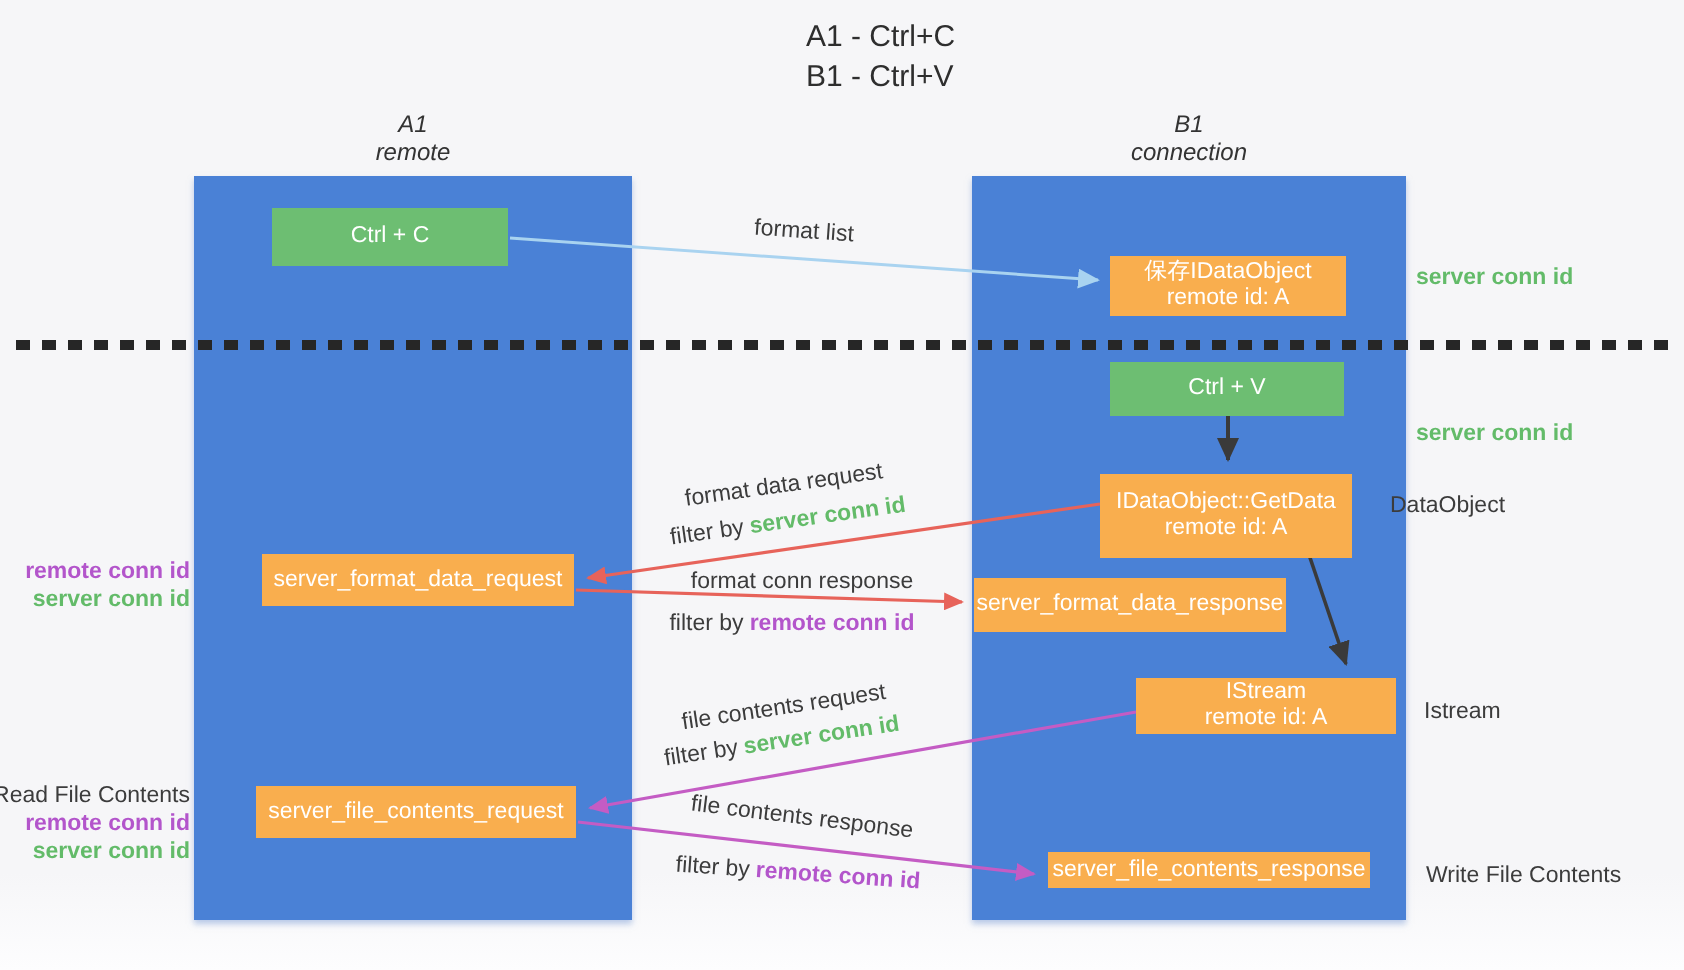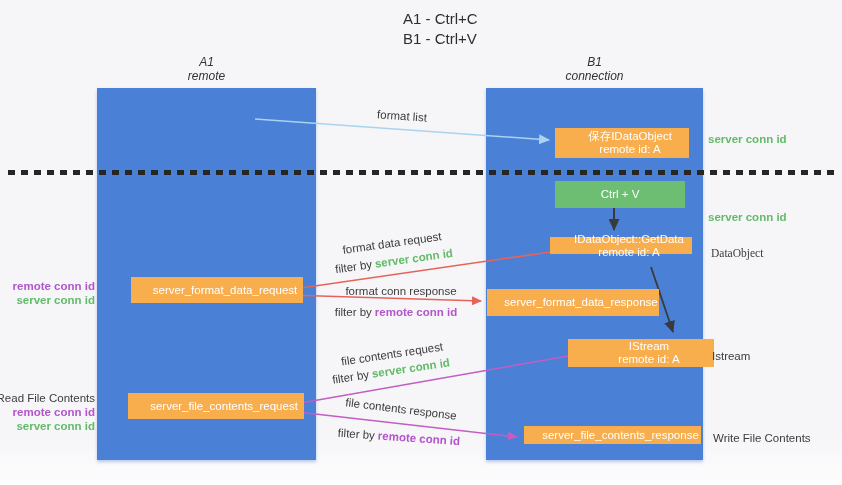--- a/index.html
+++ b/index.html
@@ -21,21 +21,21 @@
     background:repeating-linear-gradient(90deg,#262626 0 7px,transparent 7px 13px);
     z-index:3;
   }
   .arrows { position:absolute; left:0; top:0; z-index:4; pointer-events:none; }
   .node {
     position:absolute; z-index:5;
     display:flex; flex-direction:column; align-items:center; justify-content:center;
     color:#fff; font-size:11.5px; line-height:13px; text-align:center; white-space:nowrap;
   }
   .node.green { background:var(--action_green); }
-  .node.orange { background:var(--message_orange);padding-left:16px; }
+  .node.orange { background:var(--message_orange); }
   .flow-label {
     position:absolute; z-index:6; font-size:11.5px; color:#3c3c3c; white-space:nowrap;
     transform-origin:center;
   }
   .side-label { position:absolute; z-index:6; font-size:11.5px; line-height:14px; white-space:nowrap; color:#3c3c3c; }
   .side-label.right-align { text-align:right; }
   .cid-green { color:var(--server_conn_id_text); font-weight:bold; }
   .cid-purple { color:var(--remote_conn_id_text); font-weight:bold; }
   .flow-label .first-word { margin-right:3px; }
 </style>
@@ -80,31 +80,34 @@
     </defs>
     <line x1="255" y1="119" x2="549" y2="140" stroke-width="1.5" marker-end="url(#ar-blue)" stroke="#a9d3f0"></line>
     <line x1="614" y1="208" x2="614" y2="230" stroke-width="2" marker-end="url(#ar-black)" stroke="#3a3a3a"></line>
     <line x1="651" y1="267" x2="673" y2="332" stroke-width="1.8" marker-end="url(#ar-black)" stroke="#3a3a3a"></line>
     <line x1="550" y1="252" x2="294" y2="289" stroke-width="1.6" marker-end="url(#ar-red)" stroke="#e7635a"></line>
     <line x1="288" y1="295" x2="481" y2="301" stroke-width="1.6" marker-end="url(#ar-red)" stroke="#e7635a"></line>
     <line x1="568" y1="356" x2="295" y2="404" stroke-width="1.6" marker-end="url(#ar-magenta)" stroke="#c45cc4"></line>
     <line x1="289" y1="411" x2="517" y2="437" stroke-width="1.6" marker-end="url(#ar-magenta)" stroke="#c45cc4"></line>
   </svg>
 
+  <div class="node green" style="left:136px; top:104px; width:118px; height:29px;">
+    <span>Ctrl + C</span>
+  </div>
 
   <div class="node orange" style="left:555px; top:128px; width:118px; height:30px;">
     <span>保存IDataObject</span>
     <span>remote id: A</span>
   </div>
 
-  <div class="node green" style="left:555px; top:181px; width:130px; height:27px;">
+  <div class="node green" style="left:555px; top:181px; width:117px; height:27px;">
     <span>Ctrl + V</span>
   </div>
 
-  <div class="node orange" style="left:550px; top:237px; width:126px; height:17px;">
+  <div class="node orange" style="left:550px; top:237px; width:126px; height:42px;">
     <span>IDataObject::GetData</span>
     <span>remote id: A</span>
   </div>
 
   <div class="node orange" style="left:487px; top:289px; width:156px; height:27px;">
     <span>server_format_data_response</span>
   </div>
 
   <div class="node orange" style="left:131px; top:277px; width:156px; height:26px;">
     <span>server_format_data_request</span>
@@ -144,21 +147,21 @@
   </div>
 
   <div class="flow-label" style="left:401px; top:409px; transform:translate(-50%,-50%) rotate(7deg);">file contents response</div>
 
   <div class="flow-label" style="left:399px; top:437px; transform:translate(-50%,-50%) rotate(4deg);">
     <span class="first-word">filter by</span><span class="cid-purple">remote conn id</span>
   </div>
 
   <div class="side-label cid-green" style="left:708px; top:132px;">server conn id</div>
   <div class="side-label cid-green" style="left:708px; top:210px;">server conn id</div>
-  <div class="side-label" style="left:711px; top:246px;font-family:Liberation Serif, serif;">DataObject</div>
+  <div class="side-label" style="left:695px; top:246px;">DataObject</div>
   <div class="side-label" style="left:712px; top:349px;">Istream</div>
   <div class="side-label" style="left:713px; top:431px;">Write File Contents</div>
 
   <div class="side-label right-align" style="right:747px; top:279px;">
     <div class="cid-purple">remote conn id</div>
     <div class="cid-green">server conn id</div>
   </div>
   <div class="side-label right-align" style="right:747px; top:391px;">
     <div>Read File Contents</div>
     <div class="cid-purple">remote conn id</div>

